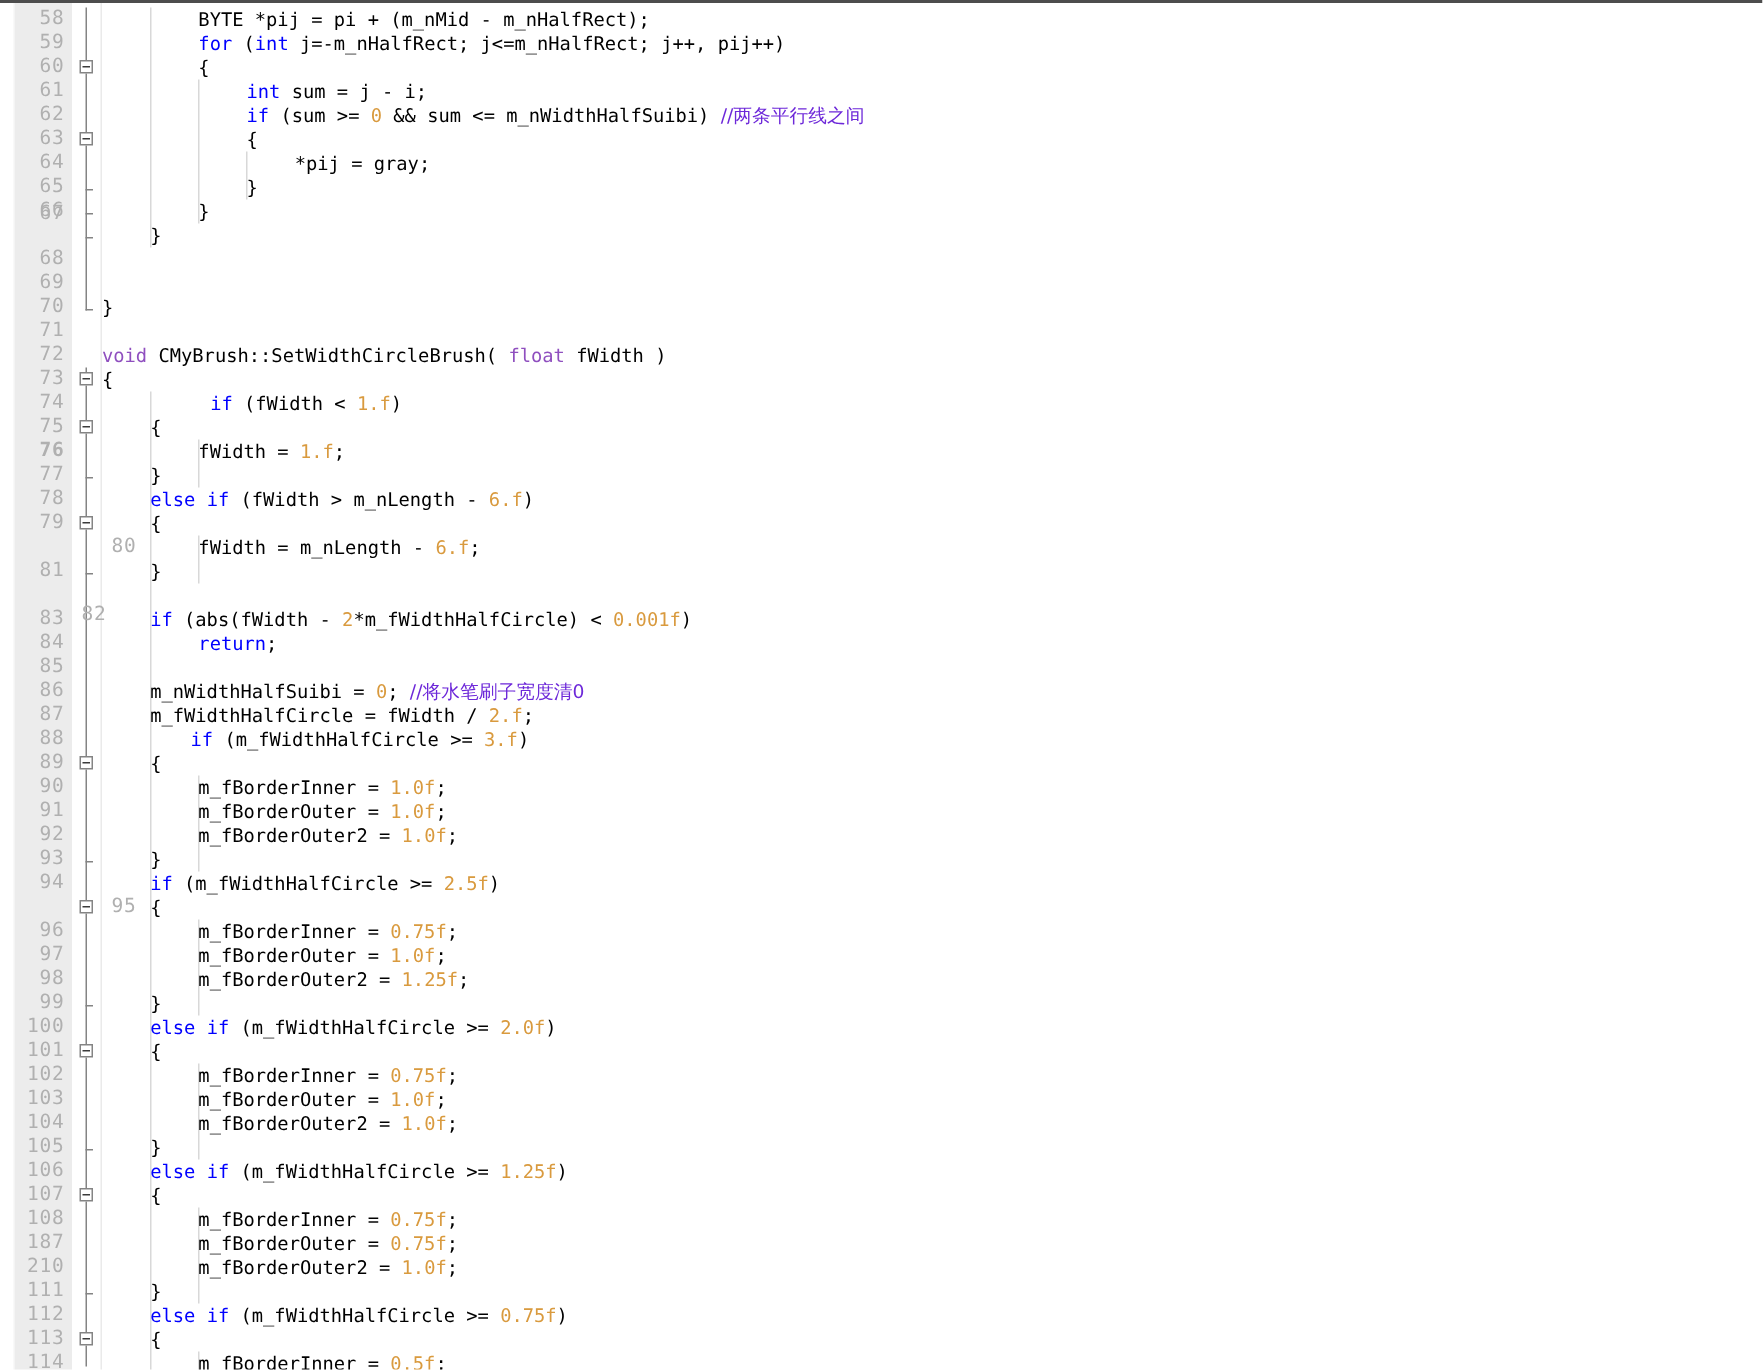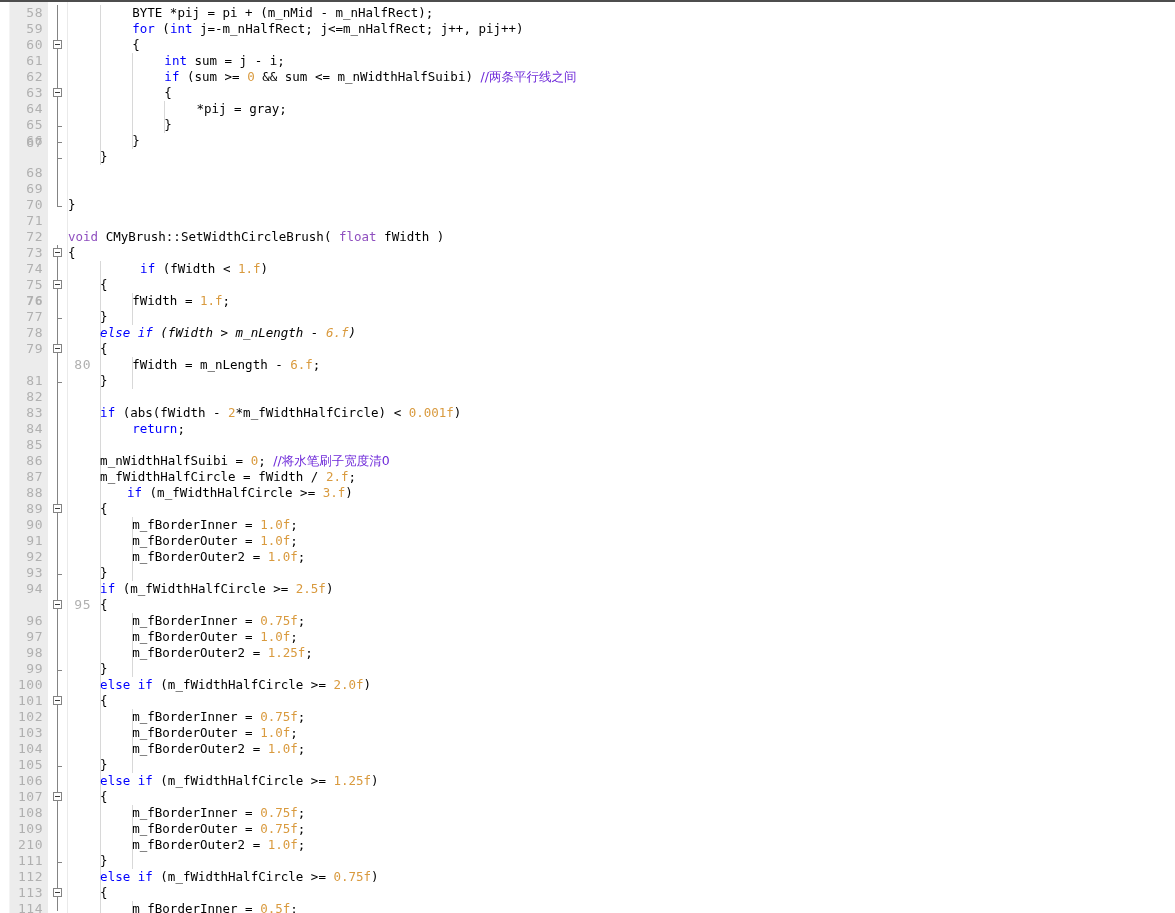--- a/index.html
+++ b/index.html
@@ -186,21 +186,21 @@
       <div class="lnum" style="top: 227px;">72</div>
       <div class="lnum" style="top: 243px;">73</div>
       <div class="lnum" style="top: 259px;">74</div>
       <div class="lnum" style="top: 275px;">75</div>
       <div class="lnum" style="top: 291px; font-weight: bold;">76</div>
       <div class="lnum" style="top: 307px;">77</div>
       <div class="lnum" style="top: 323px;">78</div>
       <div class="lnum" style="top: 339px;">79</div>
       <div class="lnum" style="top: 355px; padding-left: 48px;">80</div>
       <div class="lnum" style="top: 371px;">81</div>
-      <div class="lnum" style="top: 387px;">82</div>
+      <div class="lnum" style="top: 400px; margin-left: 28px;">82</div>
       <div class="lnum" style="top: 403px;">83</div>
       <div class="lnum" style="top: 419px;">84</div>
       <div class="lnum" style="top: 435px;">85</div>
       <div class="lnum" style="top: 451px;">86</div>
       <div class="lnum" style="top: 467px;">87</div>
       <div class="lnum" style="top: 483px;">88</div>
       <div class="lnum" style="top: 499px;">89</div>
       <div class="lnum" style="top: 515px;">90</div>
       <div class="lnum" style="top: 531px;">91</div>
       <div class="lnum" style="top: 547px;">92</div>
@@ -213,21 +213,21 @@
       <div class="lnum" style="top: 659px;">99</div>
       <div class="lnum" style="top: 675px;">100</div>
       <div class="lnum" style="top: 691px;">101</div>
       <div class="lnum" style="top: 707px;">102</div>
       <div class="lnum" style="top: 723px;">103</div>
       <div class="lnum" style="top: 739px;">104</div>
       <div class="lnum" style="top: 755px;">105</div>
       <div class="lnum" style="top: 771px;">106</div>
       <div class="lnum" style="top: 787px;">107</div>
       <div class="lnum" style="top: 803px;">108</div>
-      <div class="lnum" style="top: 819px;">109</div>
+      <div class="lnum" style="top: 819px;">187</div>
       <div class="lnum" style="top: 835px;">210</div>
       <div class="lnum" style="top: 851px;">111</div>
       <div class="lnum" style="top: 867px;">112</div>
       <div class="lnum" style="top: 883px;">113</div>
       <div class="lnum" style="top: 899px;">114</div>
     </div>
   <div id="code-layer">
       <div class="cline" style="top: 3px; left: 132.24px;"><span>BYTE *pij = pi + (m_nMid - m_nHalfRect);</span></div>
       <div class="cline" style="top: 19px; left: 132.24px;"><span class="kw">for </span><span>(</span><span class="kw">int</span><span> j=-m_nHalfRect; j&lt;=m_nHalfRect; j++, pij++)</span></div>
       <div class="cline" style="top: 35px; left: 132.24px;"><span>{</span></div>
@@ -241,21 +241,21 @@
       <div class="cline" style="top: 163px; left: 68px;"></div>
       <div class="cline" style="top: 179px; left: 68px;"></div>
       <div class="cline" style="top: 195px; left: 68px;"><span>}</span></div>
       <div class="cline" style="top: 211px; left: 68px;"></div>
       <div class="cline" style="top: 227px; left: 68px;"><span class="mac">void</span><span> CMyBrush::SetWidthCircleBrush( </span><span class="mac">float</span><span> fWidth )</span></div>
       <div class="cline" style="top: 243px; left: 68px;"><span>{</span></div>
       <div class="cline" style="top: 259px; left: 100.12px; margin-left: 40px;"><span class="kw">if</span><span> (fWidth &lt; </span><span class="num">1.f</span><span>)</span></div>
       <div class="cline" style="top: 275px; left: 100.12px;"><span>{</span></div>
       <div class="cline" style="top: 291px; left: 132.24px;"><span>fWidth = </span><span class="num">1.f</span><span>;</span></div>
       <div class="cline" style="top: 307px; left: 100.12px;"><span>}</span></div>
-      <div class="cline" style="top: 323px; left: 100.12px; font-style: italic;"><span class="kw">else</span><span> </span><span class="kw">if</span><span> (fWidth &gt; m_nLength - </span><span class="num">6.f</span><span>)</span></div>
+      <div class="cline" style="top: 323px; left: 100.12px;"><span class="kw">else</span><span> </span><span class="kw">if</span><span> (fWidth &gt; m_nLength - </span><span class="num">6.f</span><span>)</span></div>
       <div class="cline" style="top: 339px; left: 100.12px;"><span>{</span></div>
       <div class="cline" style="top: 355px; left: 132.24px;"><span>fWidth = m_nLength - </span><span class="num">6.f</span><span>;</span></div>
       <div class="cline" style="top: 371px; left: 100.12px;"><span>}</span></div>
       <div class="cline" style="top: 387px; left: 68px;"></div>
       <div class="cline" style="top: 403px; left: 100.12px;"><span class="kw">if</span><span> (abs(fWidth - </span><span class="num">2</span><span>*m_fWidthHalfCircle) &lt; </span><span class="num">0.001f</span><span>)</span></div>
       <div class="cline" style="top: 419px; left: 132.24px;"><span class="kw">return</span><span>;</span></div>
       <div class="cline" style="top: 435px; left: 68px;"></div>
       <div class="cline" style="top: 451px; left: 100.12px;"><span>m_nWidthHalfSuibi = </span><span class="num">0</span><span>; </span><span class="cmt cjk">//将水笔刷子宽度清0</span></div>
       <div class="cline" style="top: 467px; left: 100.12px;"><span>m_fWidthHalfCircle = fWidth / </span><span class="num">2.f</span><span>;</span></div>
       <div class="cline" style="top: 483px; left: 95px; margin-left: 32px;"><span class="kw">if</span><span> (m_fWidthHalfCircle &gt;= </span><span class="num">3.f</span><span>)</span></div>

